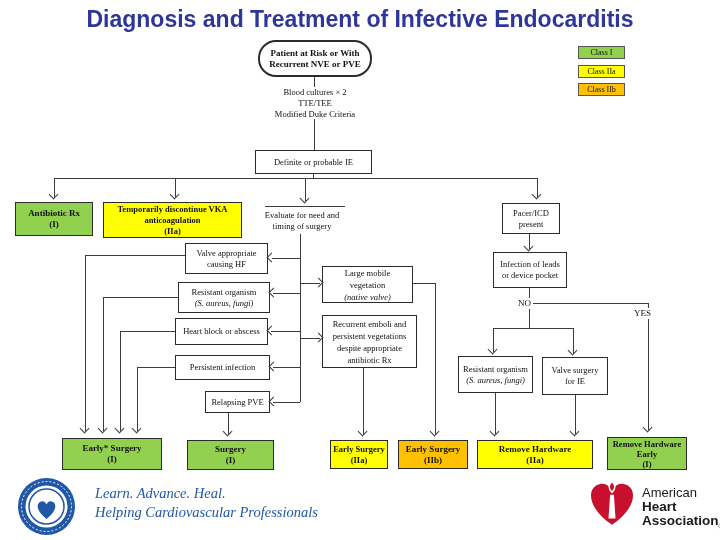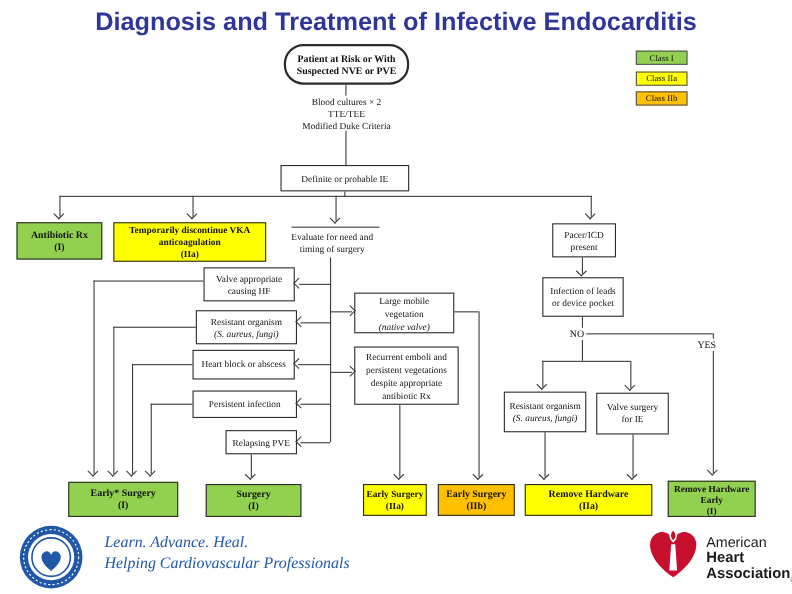--- a/index.html
+++ b/index.html
@@ -48,21 +48,21 @@
 <div class="slide">
 
   <div class="title">Diagnosis and Treatment of Infective Endocarditis</div>
 
   <div class="legend-box c-green" style="top:46px">Class I</div>
   <div class="legend-box c-yellow" style="top:65px">Class IIa</div>
   <div class="legend-box c-orange" style="top:83px">Class IIb</div>
 
   <div class="node thick bold" style="left:258px;top:40px;width:114px;height:37px">
       <span class="bx-line">Patient at Risk or With</span>
-      <span class="bx-line">Suspected NVE or PVE</span>
+      <span class="bx-line">Recurrent NVE or PVE</span>
     </div>
   <div class="node noborder" style="left:245px;top:87px;width:140px;height:33px">
       <span class="bx-line">Blood cultures × 2</span>
       <span class="bx-line">TTE/TEE</span>
       <span class="bx-line">Modified Duke Criteria</span>
     </div>
   <div class="node" style="left:255px;top:150px;width:117px;height:24px">
       <span class="bx-line">Definite or probable IE</span>
     </div>
 

